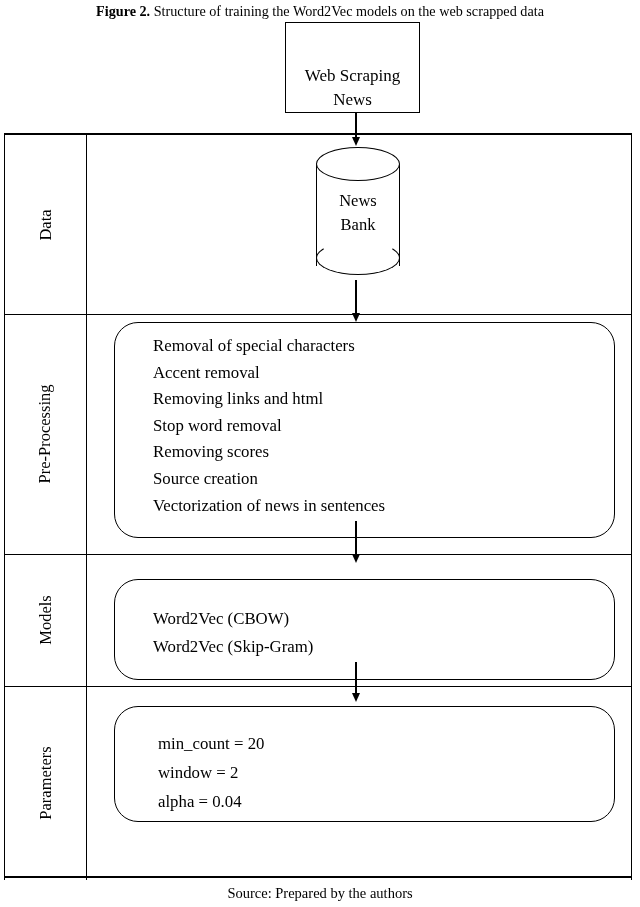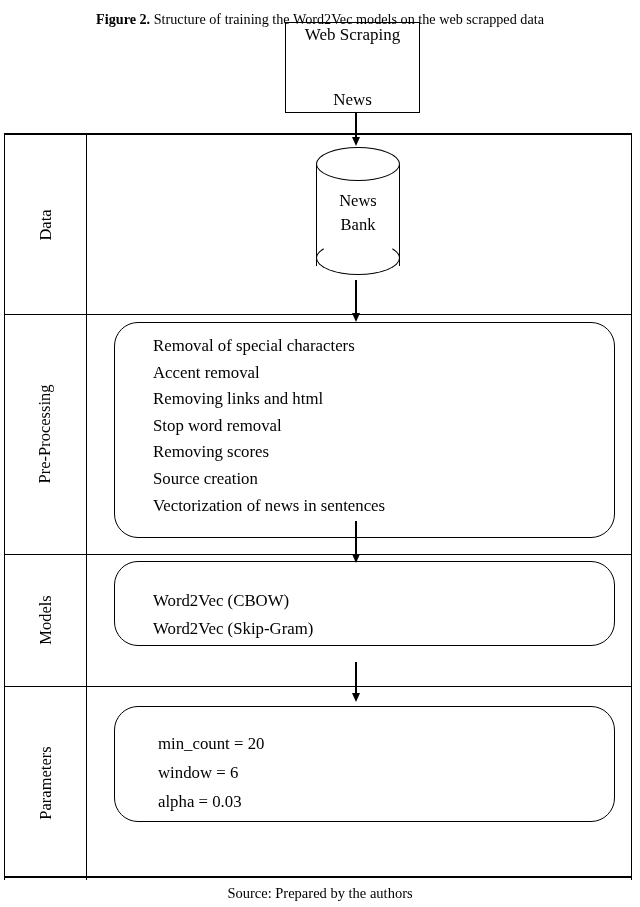--- a/index.html
+++ b/index.html
@@ -21,42 +21,41 @@
   #figure-caption {
     position: absolute;
     left: 0;
     top: 0;
     width: 640px;
     height: 22px;
     line-height: 22px;
     text-align: center;
     font-size: 14.2px;
     white-space: nowrap;
-    margin-top: 8px;
   }
   #figure-caption .cap-label {
     font-weight: bold;
   }
   #figure-caption .cap-text {
     font-weight: normal;
   }
 
   
   #web-scraping-box {
     position: absolute;
     left: 285px;
     top: 22px;
     width: 135px;
     height: 91px;
     border: 1.6px solid #000;
     box-sizing: border-box;
     display: flex;
     flex-direction: column;
     align-items: center;
-    justify-content: space-between;
+    justify-content: flex-end;
     font-size: 17px;
     line-height: 1.42;
   }
   #web-scraping-box .wsb-line { display: block; text-align: center; }
 
   
   .arrow {
     position: absolute;
     left: 352px;
     width: 8px;
@@ -226,23 +225,23 @@
     left: 27px;    
     top: 8px;
     width: 501px;  
     height: 216px;
     padding: 10px 8px 0 38px;
   }
   #preprocessing-box .box-line { line-height: 26.6px; }
 
   #models-box {
     left: 27px;
-    top: 7px;
+    top: 25px;
     width: 501px;
-    height: 85px;
+    height: 101px;
     padding: 25px 1px 0 38px;
   }
   #models-box .box-line { line-height: 28px; }
 
   #parameters-box {
     left: 27px;
     top: 20px;
     width: 501px;
     height: 116px;
     padding: 22px 0 0 43px;
@@ -334,22 +333,22 @@
 
   <div class="row-divider" id="divider-3"></div>
 
   <div class="table-row" id="row-parameters">
     <div class="row-label-cell">
       <span class="row-label-text">Parameters</span>
     </div>
     <div class="row-content-cell">
       <div class="rounded-box" id="parameters-box">
         <span class="box-line">min_count = 20</span>
-        <span class="box-line">window = 6</span>
-        <span class="box-line">alpha = 0.03</span>
+        <span class="box-line">window = 2</span>
+        <span class="box-line">alpha = 0.04</span>
       </div>
     </div>
   </div>
 
 </div>
 
 <div class="arrow" id="arrow-bank-to-prep">
   <div class="shaft"></div>
   <div class="head"></div>
 </div>

